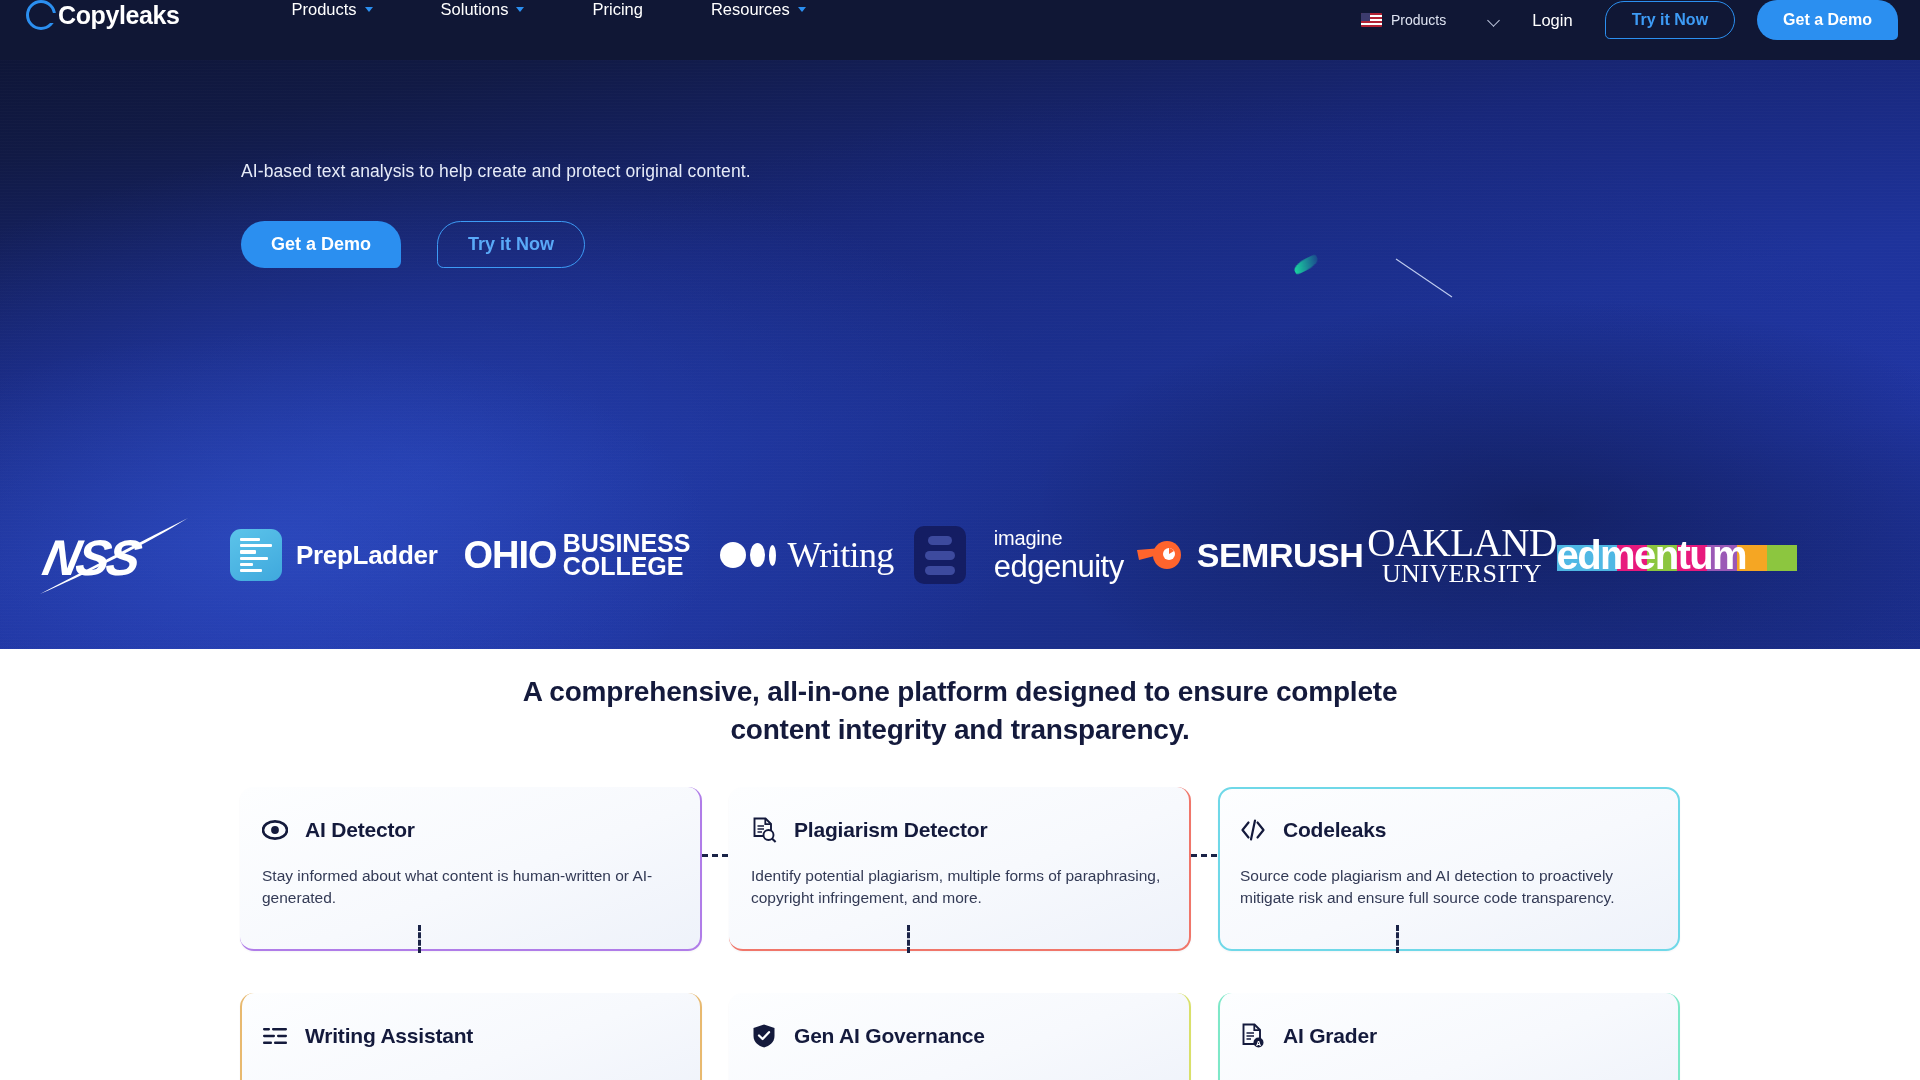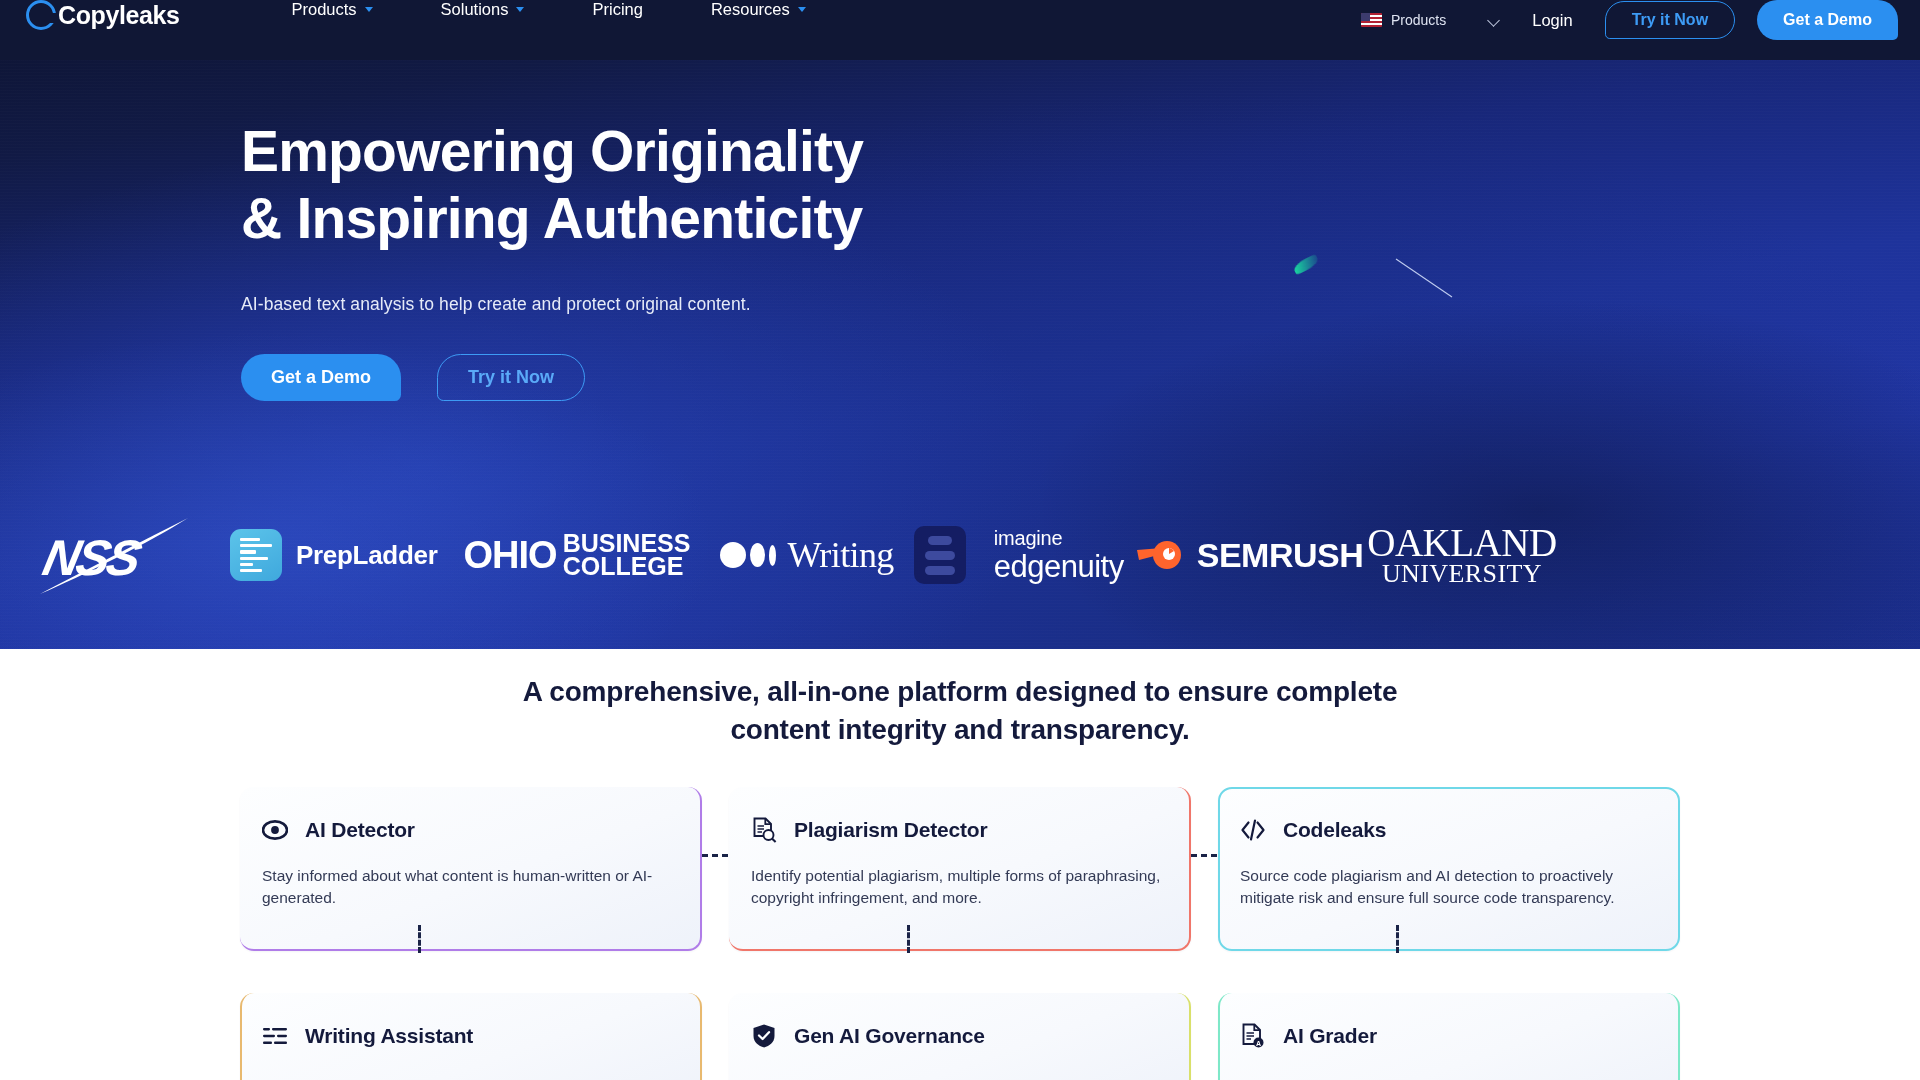--- a/index.html
+++ b/index.html
@@ -349,24 +349,20 @@
         <span>Products</span>
         <span class="lang-caret"></span>
       </div>
       <span class="login-link">Login</span>
       <button class="btn-outline-nav">Try it Now</button>
       <button class="btn-fill-nav">Get a Demo</button>
     </div>
   </div>
 
   <div class="hero-body">
-    <h1 class="hero-title">
-      <span>Empowering Originality</span><br>
-      <span>&amp; Inspiring Authenticity</span>
-    </h1>
     <p class="hero-sub">AI-based text analysis to help create and protect original content.</p>
     <div class="hero-ctas">
       <button class="btn-hero-fill">Get a Demo</button>
       <button class="btn-hero-outline">Try it Now</button>
     </div>
   </div>
 
   <div class="comet"></div>
   <svg class="streak" viewBox="0 0 58 40">
     <line x1="1" y1="1" x2="57" y2="39" stroke="#dbe6ff" stroke-width="1.1"></line>
@@ -430,20 +426,33 @@
         <path d="M33 10 a6 6 0 0 1 5 3 l-5 3 z" fill="#ff642d"></path>
       </svg>
       <span class="sem-name">SEMRUSH</span>
     </div>
 
     <div class="lg lg-oak">
       <span class="oak-1">OAKLAND</span>
       <span class="oak-2">UNIVERSITY</span>
     </div>
 
+    <div class="lg lg-edm">
+      <span class="edm-bars">
+        <i style="background:#4fb8e4"></i>
+          <i style="background:#4fb8e4"></i>
+        <i style="background:#e8197d"></i>
+          <i style="background:#8cc63f"></i>
+        <i style="background:#e8197d"></i>
+          <i style="background:#9b59b6"></i>
+        <i style="background:#f5a623"></i>
+          <i style="background:#8cc63f"></i>
+      </span>
+      <span class="edm-name">edmentum</span>
+    </div>
 
   </div>
 </div>
 
 <div class="section">
   <h2 class="section-heading">
     <span>A comprehensive, all-in-one platform designed to ensure complete</span><br>
     <span>content integrity and transparency.</span>
   </h2>
 

